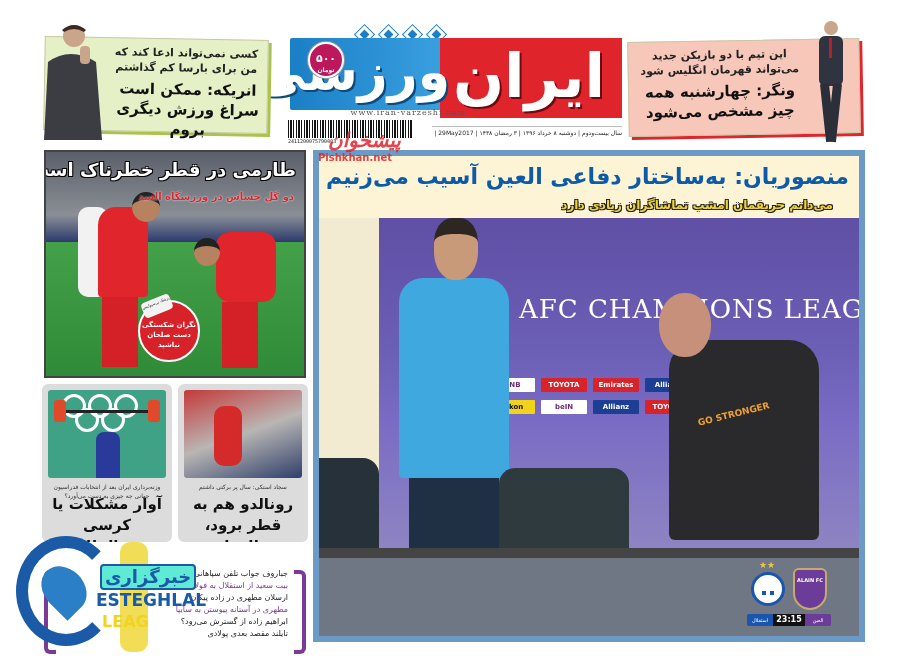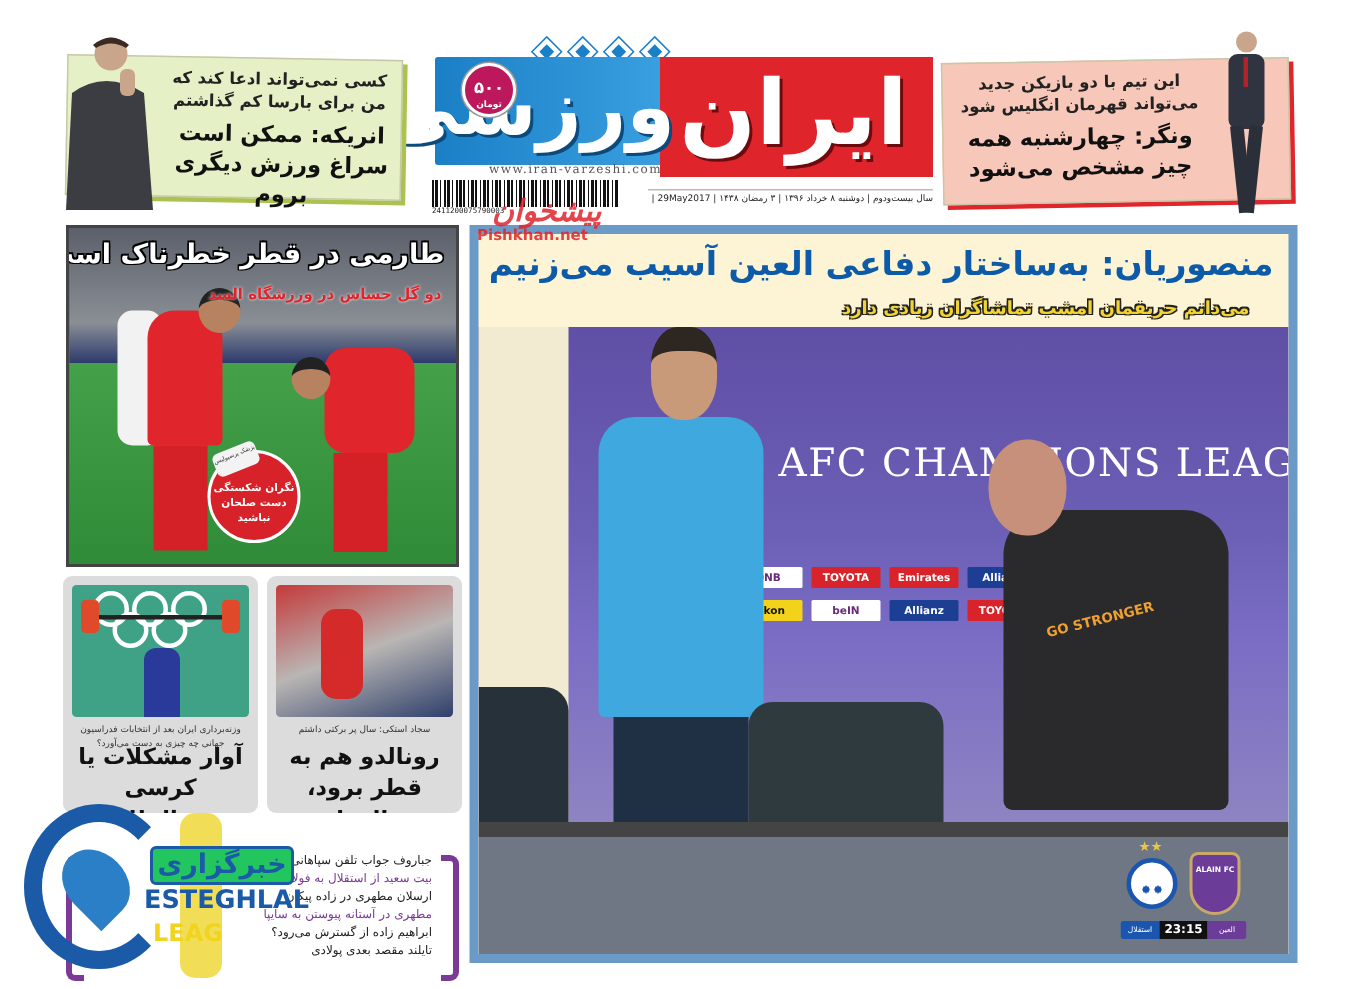--- a/index.html
+++ b/index.html
@@ -19,21 +19,21 @@
   #logo-text-varzeshi { position: absolute; left: 14px; top: 6px; width: 150px; height: 76px;
     color: #fff; font: bold 52px/76px "DejaVu Sans", sans-serif; text-align: center;
     text-shadow: 2px 2px 0 #0b4a7a; direction: rtl; letter-spacing: -4px; }
   .diamond { position: absolute; top: 0; width: 13px; height: 13px; background: #1b7fc6;
     transform: rotate(45deg); border: 3px solid #fff; box-shadow: 0 0 0 1px #1b7fc6; }
   #price-badge { position: absolute; left: 22px; top: 14px; width: 36px; height: 36px; border-radius: 50%;
     background: #be185d; border: 2px solid #fff; box-shadow: 0 0 0 1px #999;
     color: #fff; text-align: center; font: bold 11px/14px "DejaVu Sans", sans-serif; padding-top: 8px; }
   #price-badge .unit { display: block; font-size: 6px; line-height: 7px; }
   #site-url { position: absolute; left: 40px; top: 80px; width: 140px; font: 8px/10px "DejaVu Serif", serif;
-    color: #555; letter-spacing: 1px; text-align: left; }
+    color: #555; letter-spacing: 1px; text-align: right; }
   #barcode { position: absolute; left: 2px; top: 92px; width: 124px; height: 18px;
     background: repeating-linear-gradient(90deg, #111 0 1px, #fff 1px 2px, #111 2px 4px, #fff 4px 5px, #111 5px 6px, #fff 6px 8px); }
   #barcode-num { position: absolute; left: 2px; top: 110px; width: 124px; font: 5px/6px "DejaVu Sans Mono", monospace; color: #222; }
   #dateline { position: absolute; right: 0; top: 98px; width: 190px; height: 11px; background: #fff;
     font: 6px/11px "DejaVu Sans", sans-serif; color: #222; white-space: nowrap; overflow: hidden; direction: rtl;
     border-top: 1px solid #bbb; }
 
   
   .teaser { position: absolute; border: 1px solid #c8c8a8; }
   #teaser-wenger { left: 628px; top: 40px; width: 232px; height: 95px; background: #f7c7b9;
@@ -126,21 +126,21 @@
   #list li { font: 8px/12px "DejaVu Sans", sans-serif; color: #222; text-align: right; white-space: nowrap; }
   #list li.alt { color: #7b3a96; }
 
   
   #wm-pishkhan { left: 318px; top: 128px; width: 120px; height: 55px; direction: ltr; }
   #wm-pishkhan .fa { position: absolute; left: 10px; top: 0; font: italic bold 20px/24px "DejaVu Serif", serif; color: #e0242c; opacity: 0.85; }
   #wm-pishkhan .en { position: absolute; left: 0; top: 24px; font: bold 10px/12px "DejaVu Sans", sans-serif; color: #e0242c; opacity: 0.85; }
   #wm-esteghlal { left: 6px; top: 528px; width: 160px; height: 128px; direction: ltr; }
   #wm-ring { position: absolute; left: 10px; top: 8px; width: 100px; height: 110px; border-radius: 50%; border: 12px solid #1a5aa6; border-right-color: transparent; }
   #wm-ball { position: absolute; left: 38px; top: 36px; width: 40px; height: 50px; background: #2b7fc6; border-radius: 50% 50% 50% 0; transform: rotate(-45deg); }
-  #wm-fa { position: absolute; left: 94px; top: 36px; font: bold 18px/22px "DejaVu Sans", sans-serif; color: #1a5aa6; background: #22c55e; padding: 0 3px; border: 2px solid #1a5aa6; border-radius: 4px; direction: rtl; }
+  #wm-fa { position: absolute; left: 94px; top: 36px; font: bold 18px/22px "DejaVu Sans", sans-serif; color: #1a5aa6; background: #5eead4; padding: 0 3px; border: 2px solid #1a5aa6; border-radius: 4px; direction: rtl; }
   #wm-en { position: absolute; left: 90px; top: 62px; font: bold 17px/20px "DejaVu Sans", sans-serif; color: #1a5aa6; }
   #wm-news { position: absolute; left: 96px; top: 84px; font: bold 16px/20px "DejaVu Sans", sans-serif; color: #f2d320; }
   #wm-figure { position: absolute; left: 114px; top: 14px; width: 28px; height: 110px; background: #f0d838; border-radius: 10px; opacity: 0.85; }
 </style>
 </head>
 <body>
 
 <div id="masthead" class="abs">
   <div class="diamond" style="left:72px"></div>
   <div class="diamond" style="left:96px"></div>

